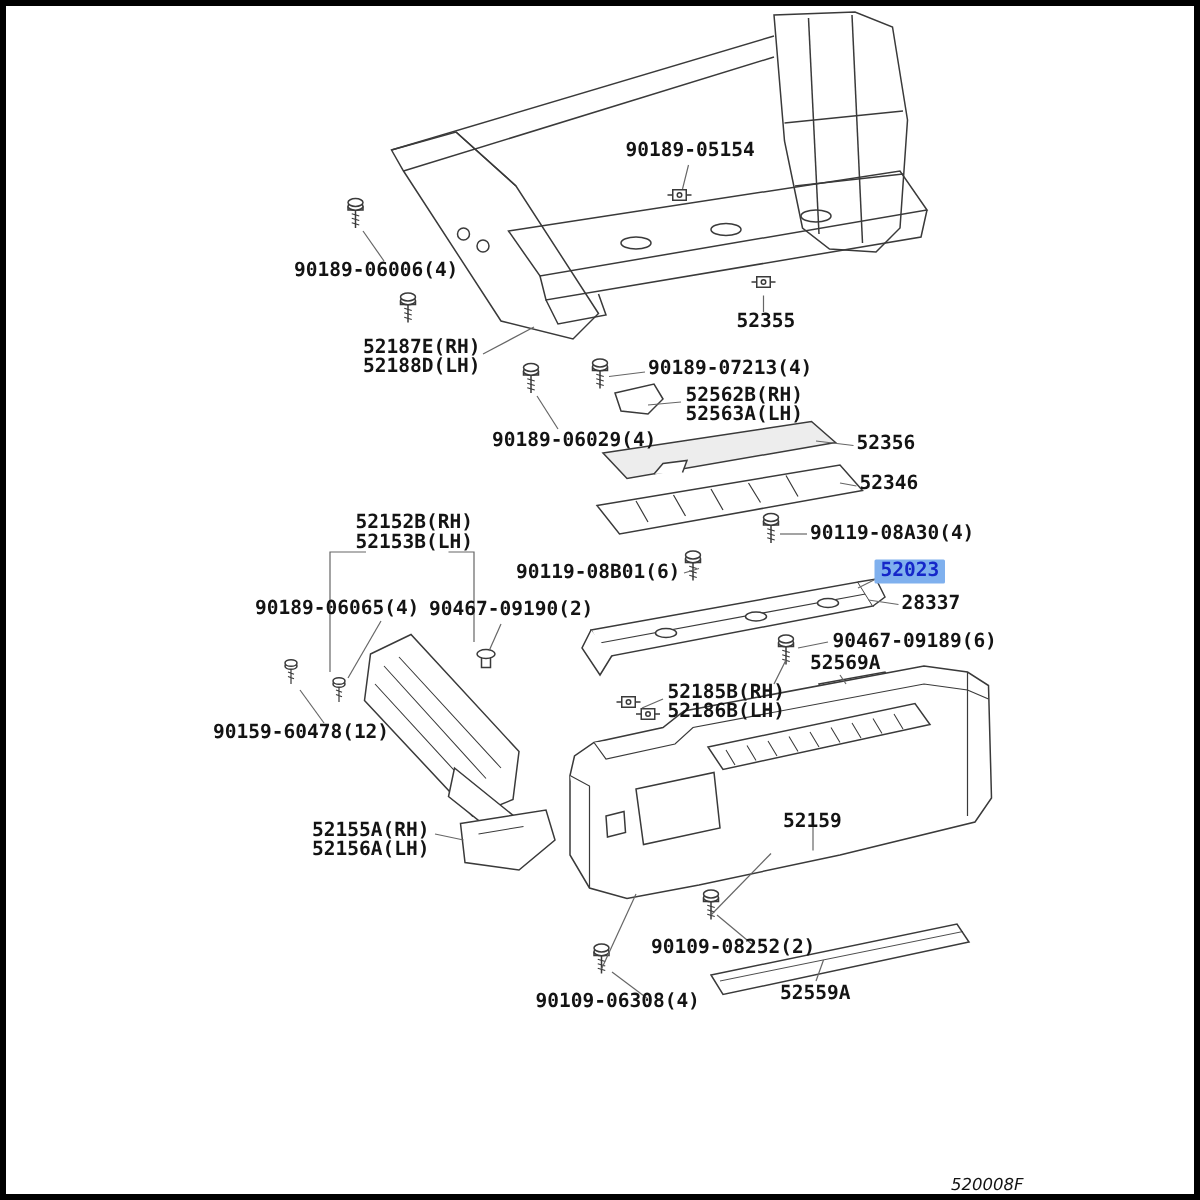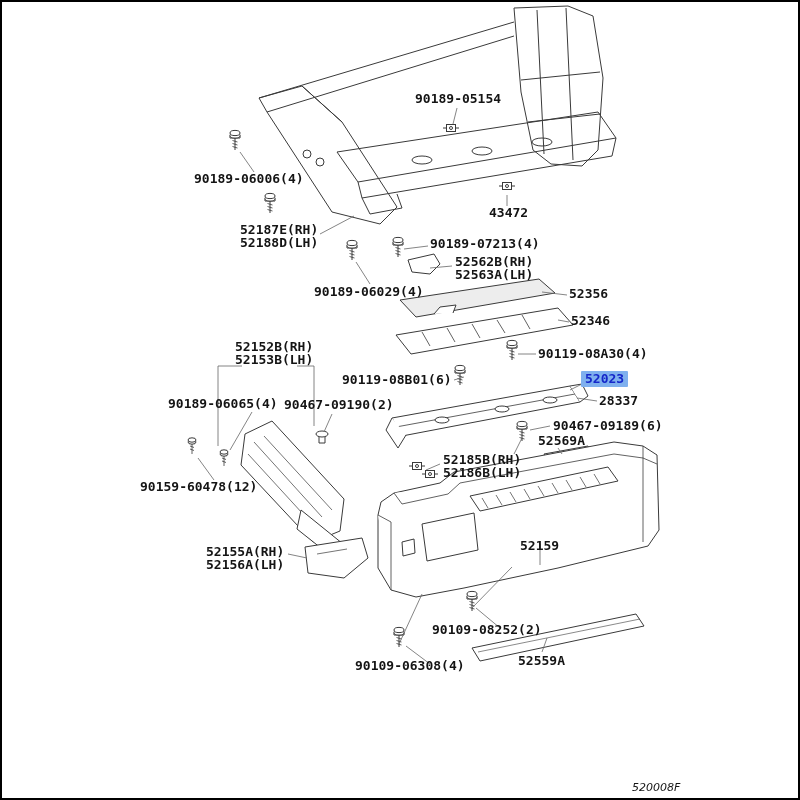--- a/index.html
+++ b/index.html
@@ -1,20 +1,20 @@
 <!DOCTYPE html>
 <html><head>
 <meta charset="utf-8">
 <style>
   * { margin:0; padding:0; box-sizing:border-box; }
   html,body { background:#e8e8e8; }
   body { font-family:"DejaVu Sans Mono", monospace; }
   .page {
     position:relative; width:800px; height:800px;
-    background:#ffffff; border:2px solid #000000; overflow:hidden;
+    background:#ffffff; border:4px solid #000000; overflow:hidden;
     margin:0 auto;
   }
   svg.diagram { position:absolute; left:0; top:0; width:800px; height:800px; }
   .lbl {
     position:absolute; font-weight:bold; font-size:13px; line-height:14px;
     color:#141414; white-space:nowrap;
   }
   .lbl.hl { padding:1px 4px; margin:-1px -4px; border-radius:1px; }
   .footer-code {
     position:absolute; font-family:"DejaVu Sans", sans-serif;
@@ -172,27 +172,27 @@
       <path d="M428,662 L404,644"></path>
       <path d="M540,650 L545,636"></path>
       <path d="M470,606 L510,565"></path>
       <path d="M397,642 L420,592"></path>
       <path d="M520,436 L512,452"></path>
     </g>
   </svg>
 
   <div class="lbl" style="left:413px;top:90px">90189-05154</div>
   <div class="lbl" style="left:192px;top:170px">90189-06006(4)</div>
-  <div class="lbl" style="left:487px;top:204px">43472</div>
+  <div class="lbl" style="left:487px;top:204px">52355</div>
   <div class="lbl" style="left:238px;top:221px">52187E(RH)</div>
   <div class="lbl" style="left:238px;top:234px">52188D(LH)</div>
   <div class="lbl" style="left:428px;top:235px">90189-07213(4)</div>
   <div class="lbl" style="left:453px;top:253px">52562B(RH)</div>
   <div class="lbl" style="left:453px;top:266px">52563A(LH)</div>
-  <div class="lbl" style="left:312px;top:283px">90189-06029(4)</div>
+  <div class="lbl" style="left:324px;top:283px">90189-06029(4)</div>
   <div class="lbl" style="left:567px;top:285px">52356</div>
   <div class="lbl" style="left:569px;top:312px">52346</div>
   <div class="lbl" style="left:233px;top:338px">52152B(RH)</div>
   <div class="lbl" style="left:233px;top:351px">52153B(LH)</div>
   <div class="lbl" style="left:536px;top:345px">90119-08A30(4)</div>
   <div class="lbl" style="left:340px;top:371px">90119-08B01(6)</div>
   <div class="lbl hl" style="left: 583px; top: 370px; background: rgb(127, 176, 238); color: rgb(21, 39, 201);">52023</div>
   <div class="lbl" style="left:597px;top:392px">28337</div>
   <div class="lbl" style="left:166px;top:395px">90189-06065(4)</div>
   <div class="lbl" style="left:282px;top:396px">90467-09190(2)</div>

